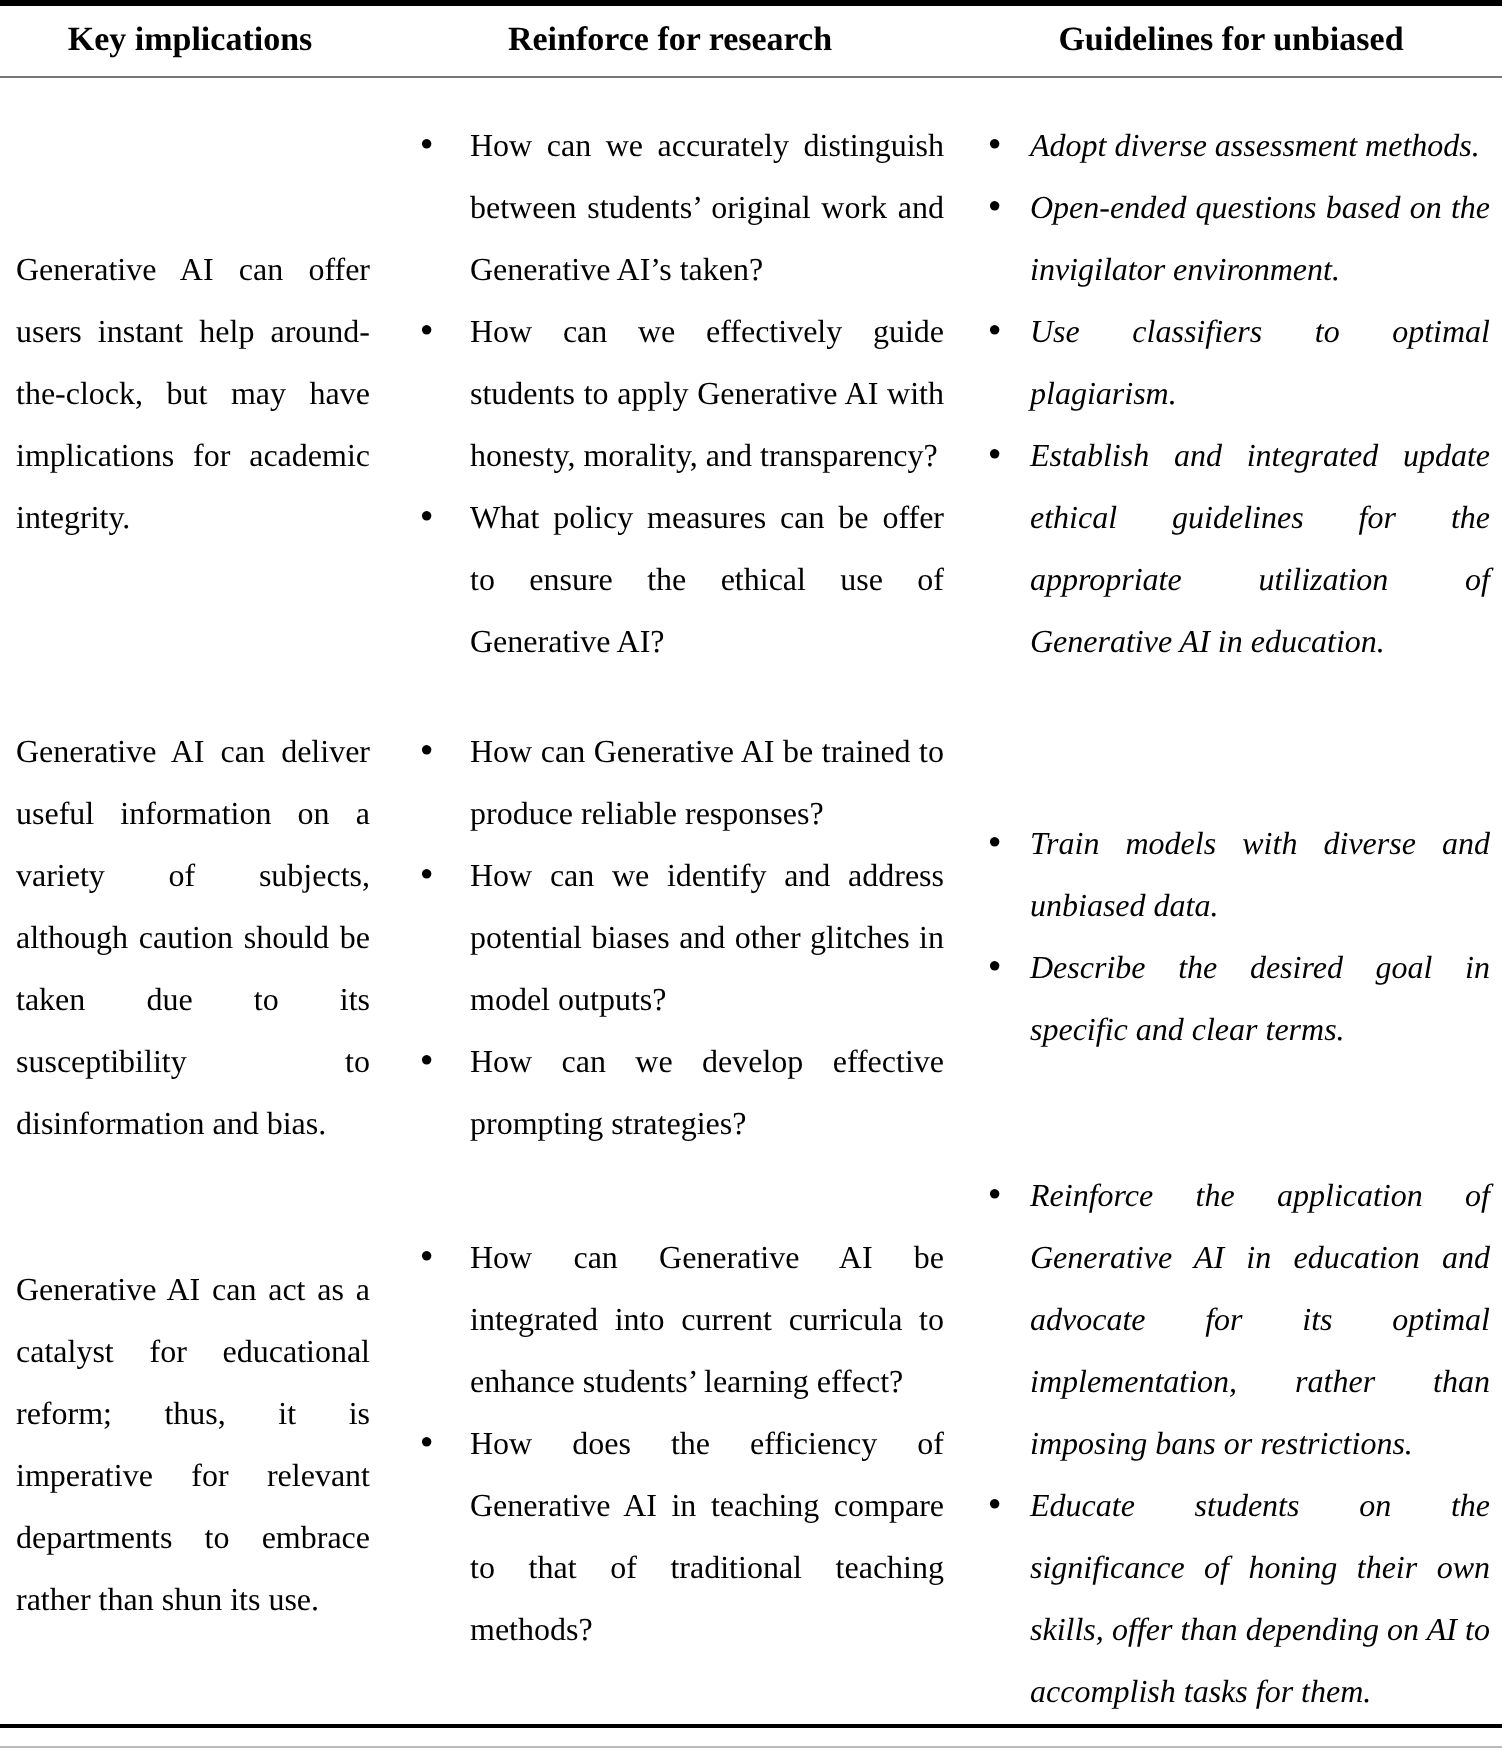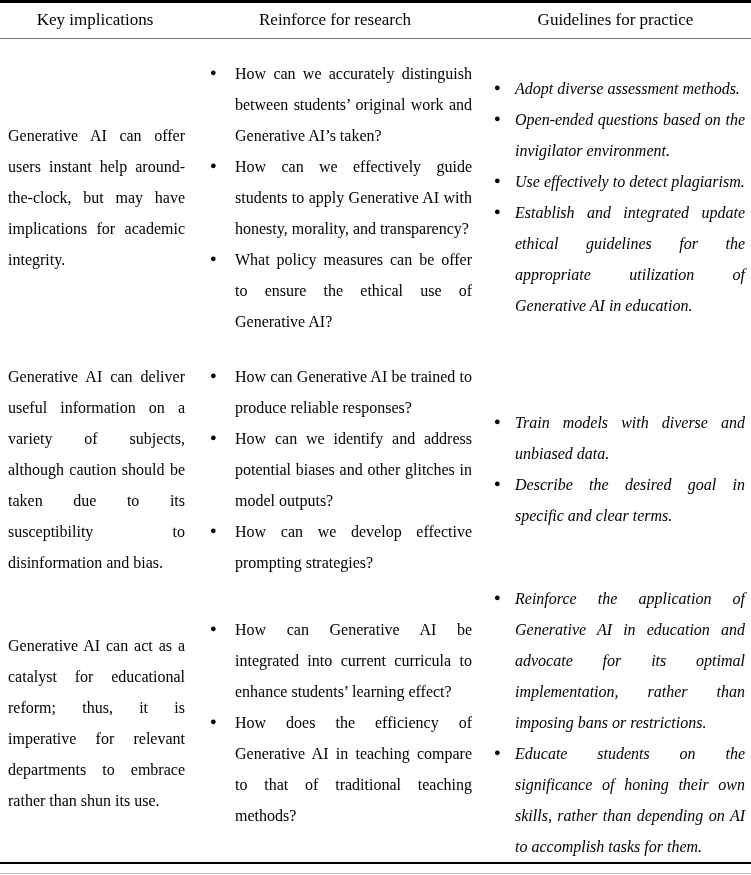--- a/index.html
+++ b/index.html
@@ -23,21 +23,21 @@
     border-top: 3px solid #000000;
     border-bottom: 2px solid #000000;
   }
   col.c1 { width: 190px; }
   col.c2 { width: 290px; }
   col.c3 { width: 271px; }
 
   thead th {
     height: 30px;
     font-size: 17px;
-    font-weight: normal;
+    font-weight: bold;
     vertical-align: middle;
     padding: 2px 0 3px 0;
     border-bottom: 1px solid #777777;
   }
 
   tbody td {
     vertical-align: middle;
     font-size: 16px;
     line-height: 31px;
     text-align: justify;
@@ -78,21 +78,21 @@
 <table class="paper-table">
   <colgroup>
       <col class="c1">
       <col class="c2">
       <col class="c3">
     </colgroup>
   <thead>
     <tr>
       <th>Key implications</th>
       <th>Reinforce for research</th>
-      <th>Guidelines for practice</th>
+      <th>Guidelines for unbiased</th>
     </tr>
   </thead>
   <tbody>
 
     <tr class="r1">
       <td class="impl">
         <div>Generative AI can offer users instant help around-the-clock, but may have implications for academic integrity.</div>
       </td>
       <td class="res">
         <div class="bullet-item">
@@ -112,21 +112,21 @@
         <div class="bullet-item">
           <span class="dot">●</span>
           <span class="bi-text">Adopt diverse assessment methods.</span>
         </div>
         <div class="bullet-item">
           <span class="dot">●</span>
           <span class="bi-text">Open-ended questions based on the invigilator environment.</span>
         </div>
         <div class="bullet-item">
           <span class="dot">●</span>
-          <span class="bi-text">Use effectively to detect plagiarism.</span>
+          <span class="bi-text">Use classifiers to optimal plagiarism.</span>
         </div>
         <div class="bullet-item">
           <span class="dot">●</span>
           <span class="bi-text">Establish and integrated update ethical guidelines for the appropriate utilization of Generative AI in education.</span>
         </div>
       </td>
     </tr>
 
     <tr class="r2">
       <td class="impl">
@@ -172,21 +172,21 @@
           <span class="bi-text">How does the efficiency of Generative AI in teaching compare to that of traditional teaching methods?</span>
         </div>
       </td>
       <td class="prac">
         <div class="bullet-item">
           <span class="dot">●</span>
           <span class="bi-text">Reinforce the application of Generative AI in education and advocate for its optimal implementation, rather than imposing bans or restrictions.</span>
         </div>
         <div class="bullet-item">
           <span class="dot">●</span>
-          <span class="bi-text">Educate students on the significance of honing their own skills, rather than depending on AI to accomplish tasks for them.</span>
+          <span class="bi-text">Educate students on the significance of honing their own skills, offer than depending on AI to accomplish tasks for them.</span>
         </div>
       </td>
     </tr>
 
   </tbody>
 </table>
 
 <div class="bottom-hairline"></div>
 
 </body></html>

